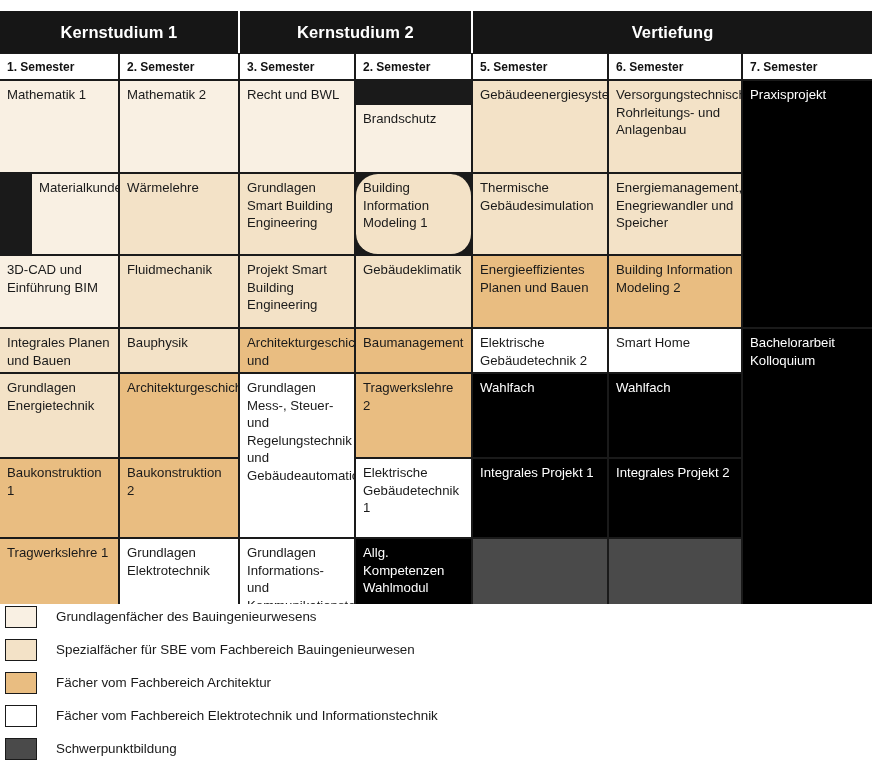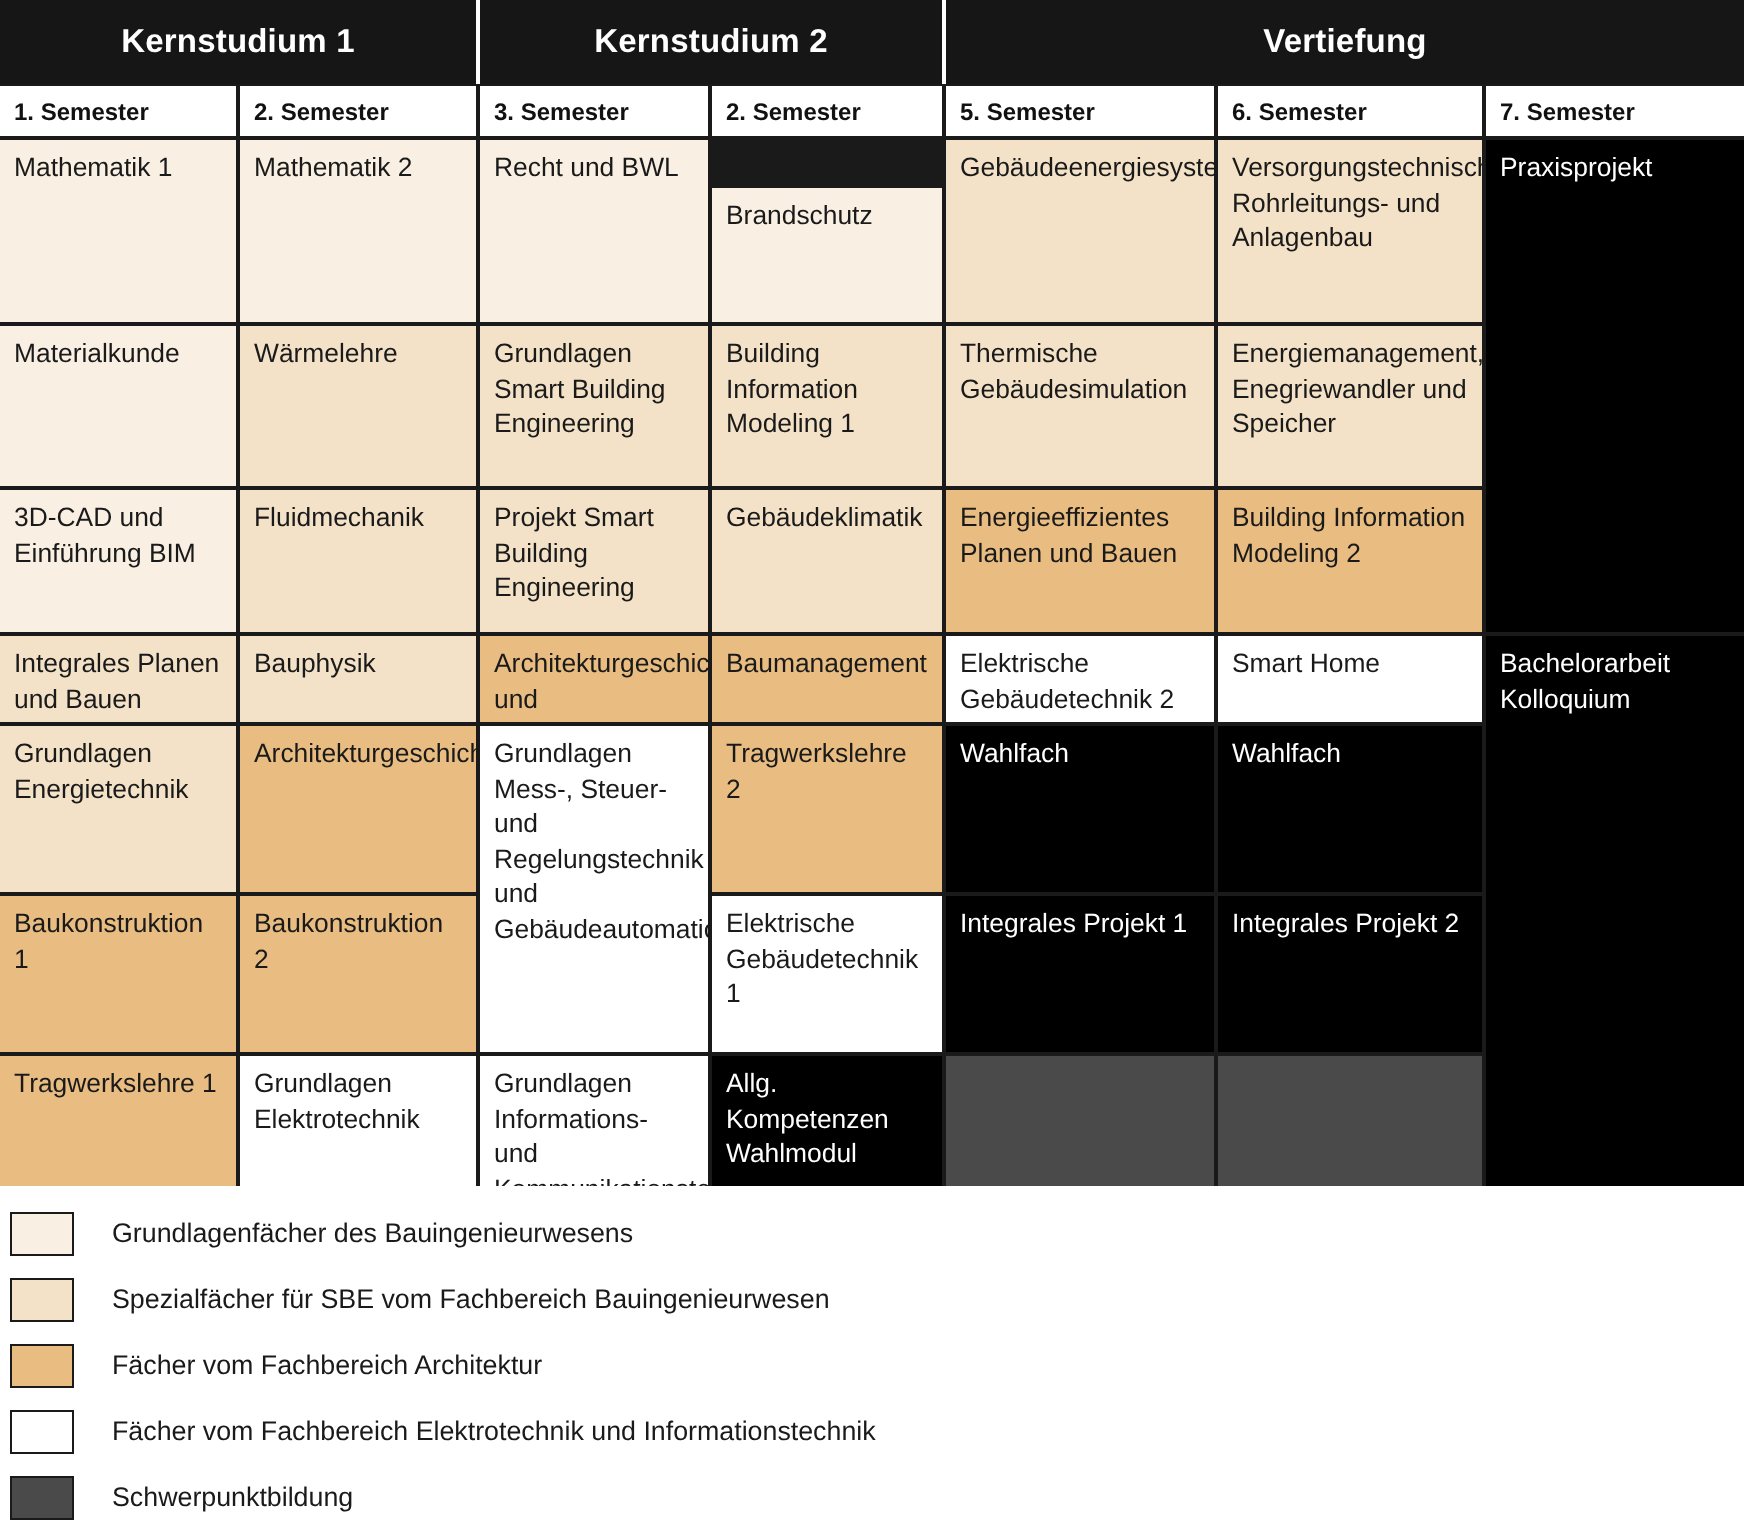--- a/index.html
+++ b/index.html
@@ -12,21 +12,21 @@
     font-family: "Liberation Sans", sans-serif;
     color: #1a1a1a;
     overflow: hidden;
   }
 
   .wrap { position: relative; width: 872px; height: 761px; }
 
   
   .curriculum {
     position: absolute;
-    left: 0; top: 0;
+    left: 0; top: 11px;
     width: 872px;
     height: 593px;
     display: grid;
     grid-template-columns: 120px 120px 116px 117px 136px 134px 129px;
     grid-template-rows: 42px 28px 93px 82px 73px 45px 85px 80px;
     background: #1a1a1a;
     gap: 0;
   }
 
   
@@ -113,41 +113,41 @@
       <div class="group-head" style="grid-area: 1 / 3 / auto / span 2;">Kernstudium 2</div>
       <div class="group-head last" style="grid-area: 1 / 5 / auto / span 3;">Vertiefung</div>
       <div class="sem-head" style="grid-area: 2 / 1;">1. Semester</div>
       <div class="sem-head" style="grid-area: 2 / 2;">2. Semester</div>
       <div class="sem-head" style="grid-area: 2 / 3;">3. Semester</div>
       <div class="sem-head" style="grid-area: 2 / 4;">2. Semester</div>
       <div class="sem-head" style="grid-area: 2 / 5;">5. Semester</div>
       <div class="sem-head" style="grid-area: 2 / 6;">6. Semester</div>
       <div class="sem-head last" style="grid-area: 2 / 7;">7. Semester</div>
       <div class="cell c-grund" style="grid-area: 3 / 1 / span 1;">Mathematik 1</div>
-      <div class="cell c-grund" style="grid-area: 4 / 1 / span 1;">Materialkunde</div>
+      <div class="cell c-grund" style="grid-area: 4 / 1 / span 1; margin-left: 32px;">Materialkunde</div>
       <div class="cell c-grund" style="grid-area: 5 / 1 / span 1;">3D-CAD und Einführung BIM</div>
       <div class="cell c-spez" style="grid-area: 7 / 1 / span 1;">Grundlagen Energietechnik</div>
       <div class="cell c-spez" style="grid-area: 6 / 1 / span 1;">Integrales Planen und Bauen</div>
       <div class="cell c-arch" style="grid-area: 8 / 1 / span 1;">Baukonstruktion 1</div>
       <div class="cell c-arch rowend" style="grid-area: 9 / 1 / span 1;">Tragwerkslehre 1</div>
       <div class="cell c-grund" style="grid-area: 3 / 2 / span 1;">Mathematik 2</div>
       <div class="cell c-spez" style="grid-area: 4 / 2 / span 1;">Wärmelehre</div>
       <div class="cell c-spez" style="grid-area: 5 / 2 / span 1;">Fluidmechanik</div>
       <div class="cell c-spez" style="grid-area: 6 / 2 / span 1;">Bauphysik</div>
       <div class="cell c-arch" style="grid-area: 7 / 2 / span 1;">Architekturgeschichte</div>
       <div class="cell c-arch" style="grid-area: 8 / 2 / span 1;">Baukonstruktion 2</div>
       <div class="cell c-elek rowend" style="grid-area: 9 / 2 / span 1;">Grundlagen Elektrotechnik</div>
       <div class="cell c-grund" style="grid-area: 3 / 3 / span 1;">Recht und BWL</div>
       <div class="cell c-spez" style="grid-area: 4 / 3 / span 1;">Grundlagen Smart Building Engineering</div>
       <div class="cell c-spez" style="grid-area: 5 / 3 / span 1;">Projekt Smart Building Engineering</div>
       <div class="cell c-arch" style="grid-area: 6 / 3 / span 1;">Architekturgeschichte und Denkmalpflege</div>
       <div class="cell c-elek" style="grid-area: 7 / 3 / span 2;">Grundlagen Mess-, Steuer- und Regelungstechnik und Gebäudeautomation</div>
       <div class="cell c-elek rowend" style="grid-area: 9 / 3 / span 1;">Grundlagen Informations- und Kommunikationstechnik</div>
       <div class="cell c-grund" style="grid-area: 3 / 4 / span 1; margin-top: 24px;">Brandschutz</div>
-      <div class="cell c-spez" style="grid-area: 4 / 4 / span 1;">Building Information Modeling 1</div>
+      <div class="cell c-spez" style="grid-area: 4 / 4 / span 1; border-radius: 22px;">Building Information Modeling 1</div>
       <div class="cell c-spez" style="grid-area: 5 / 4 / span 1;">Gebäudeklimatik</div>
       <div class="cell c-arch" style="grid-area: 6 / 4 / span 1;">Baumanagement</div>
       <div class="cell c-arch" style="grid-area: 7 / 4 / span 1;">Tragwerkslehre 2</div>
       <div class="cell c-elek" style="grid-area: 8 / 4 / span 1;">Elektrische Gebäudetechnik 1</div>
       <div class="cell c-schwer rowend" style="grid-area: 9 / 4 / span 1;">Allg. Kompetenzen Wahlmodul</div>
       <div class="cell c-spez" style="grid-area: 3 / 5 / span 1;">Gebäudeenergiesysteme</div>
       <div class="cell c-spez" style="grid-area: 4 / 5 / span 1;">Thermische Gebäudesimulation</div>
       <div class="cell c-arch" style="grid-area: 5 / 5 / span 1;">Energieeffizientes Planen und Bauen</div>
       <div class="cell c-elek" style="grid-area: 6 / 5 / span 1;">Elektrische Gebäudetechnik 2</div>
       <div class="cell c-schwer" style="grid-area: 7 / 5 / span 1;">Wahlfach</div>

